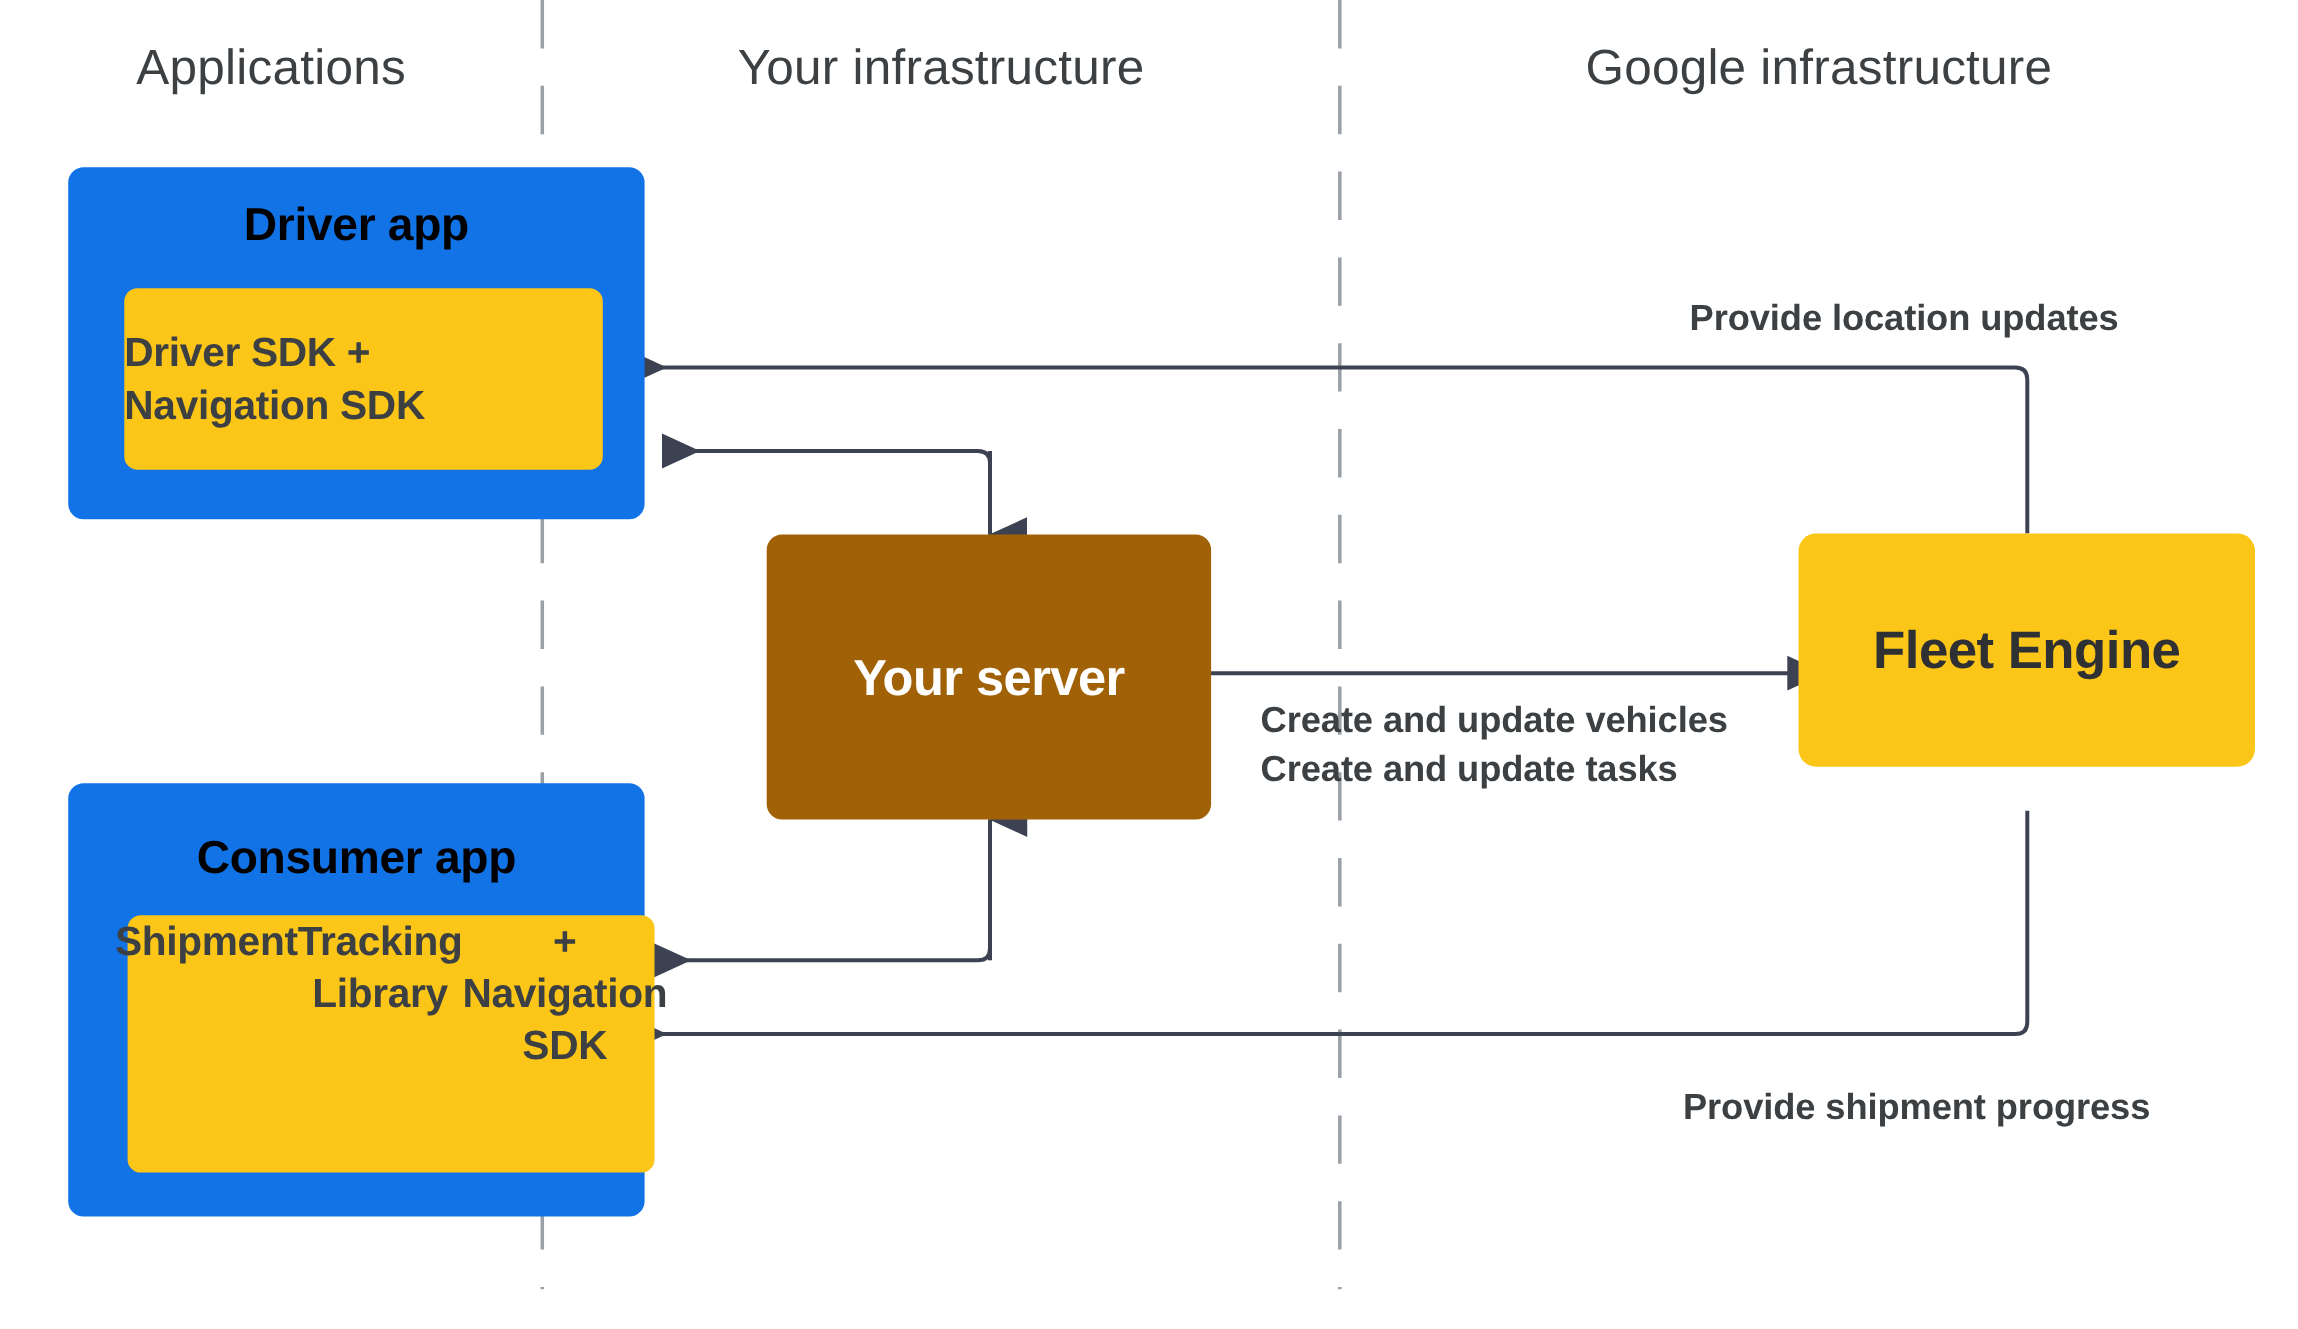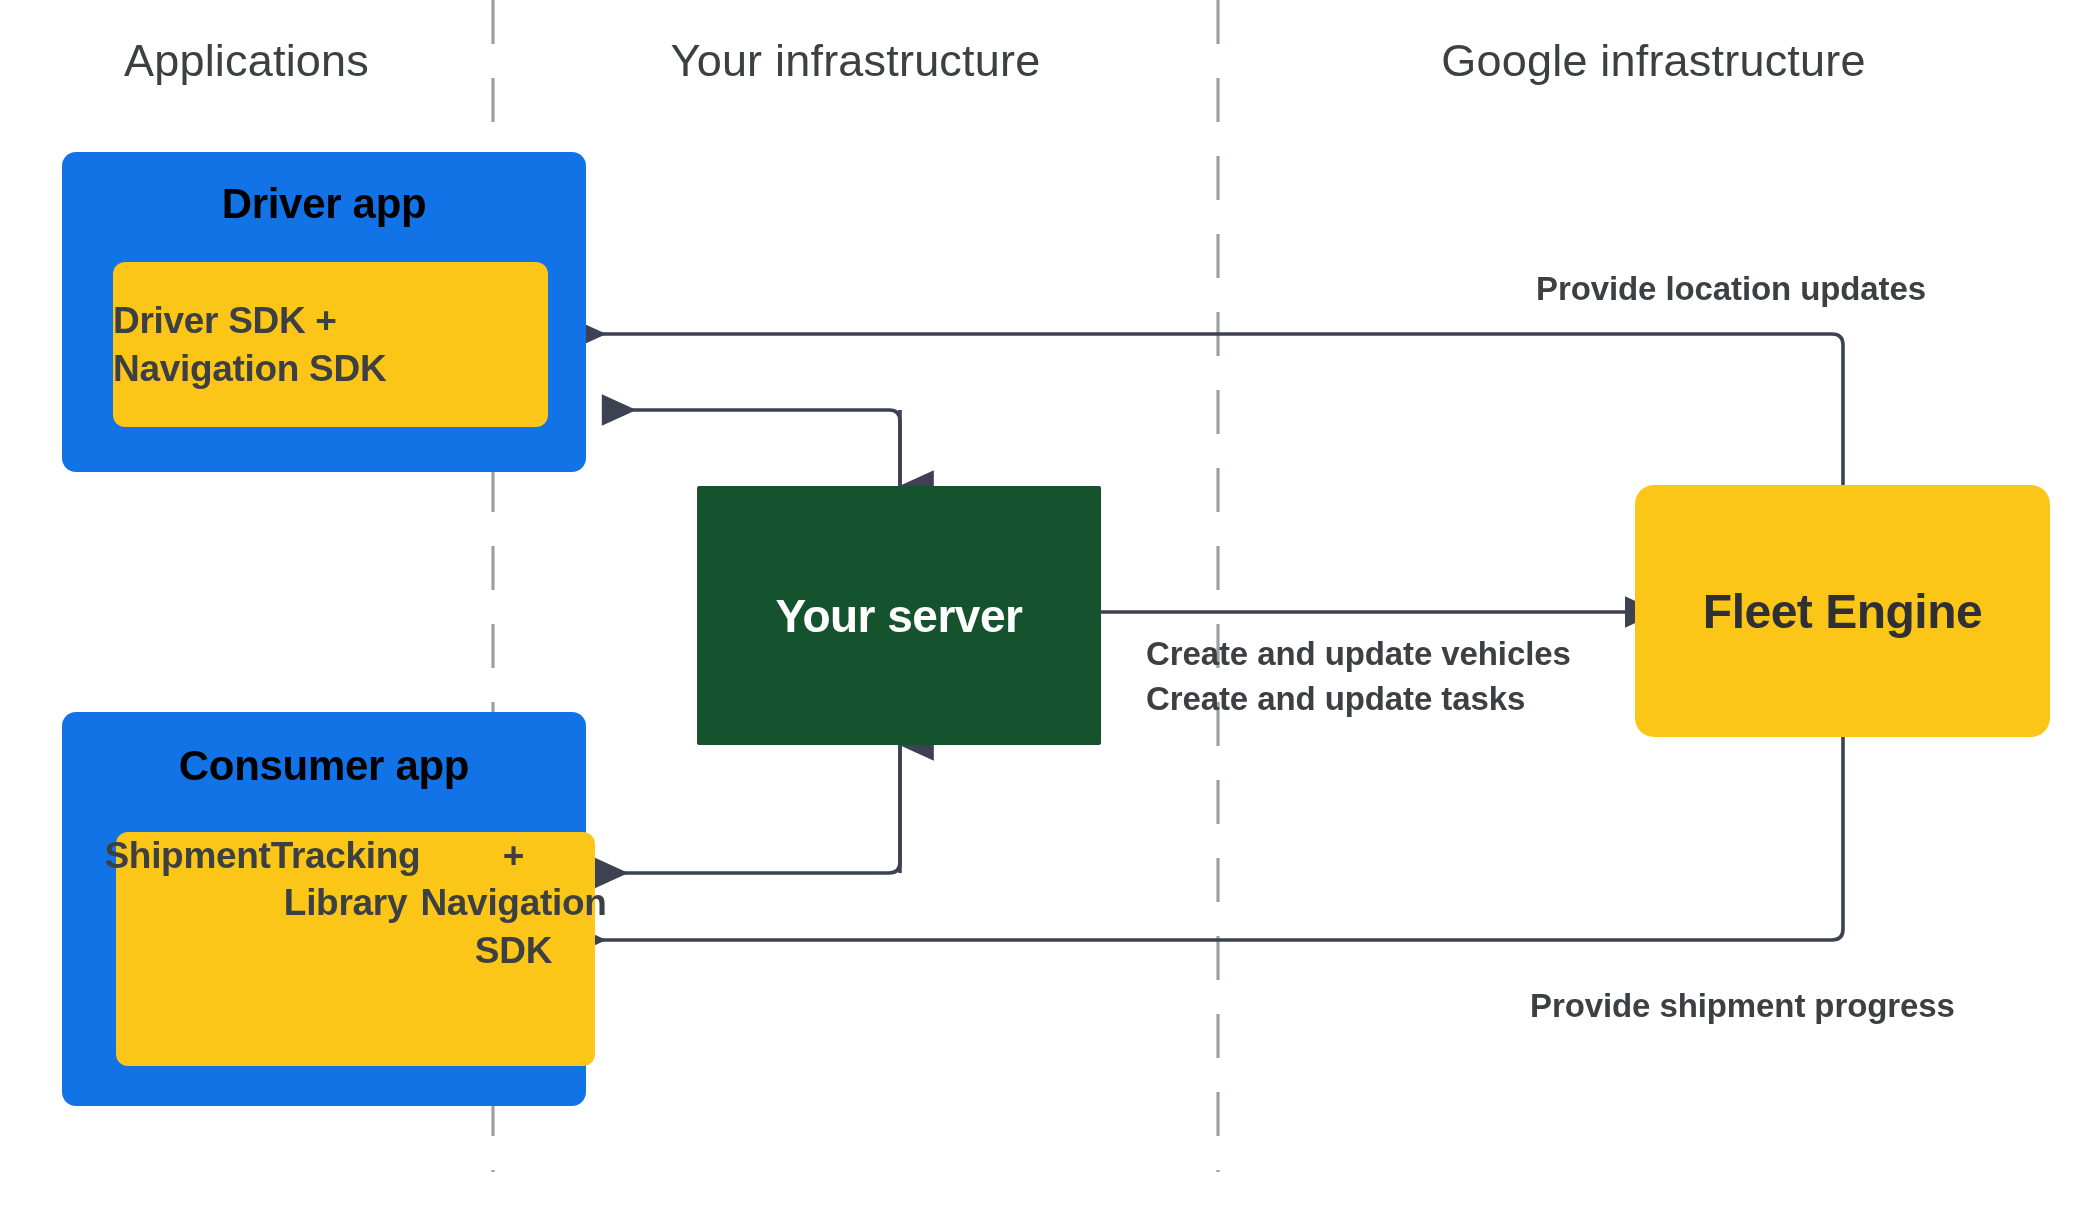--- a/index.html
+++ b/index.html
@@ -60,22 +60,22 @@
     text-align: center;
     color: #3c4043;
     font-size: 37px;
     font-weight: bold;
     line-height: 1.28;
     letter-spacing: -0.3px;
     box-sizing: border-box;
   }
   .server-box {
     position: absolute;
-    background: #14532d;
-    border-radius: 2px;
+    background: #a16207;
+    border-radius: 14px;
     display: flex;
     align-items: center;
     justify-content: center;
     color: #ffffff;
     font-size: 46px;
     font-weight: bold;
     letter-spacing: -0.5px;
     white-space: nowrap;
   }
   .engine-box {
@@ -164,31 +164,31 @@
 
   <div class="app-box" style="left:62px; top:152px; width:524px; height:320px;">
     <div class="app-title" style="top:28px;">Driver app</div>
     <div class="sdk-box" style="left:51px; top:110px; width:435px; height:165px; flex-direction:column;">
       <div>Driver SDK +</div>
       <div>Navigation SDK</div>
     </div>
   </div>
 
   <div class="app-box" style="left:62px; top:712px; width:524px; height:394px;">
-    <div class="app-title" style="top:30px;">Consumer app</div>
+    <div class="app-title" style="top:44px;">Consumer app</div>
     <div class="sdk-box" style="left:54px; top:120px; width:479px; height:234px; ">
       <div>Shipment</div>
       <div>Tracking Library</div>
       <div>+ Navigation SDK</div>
     </div>
   </div>
 
   <div class="server-box" style="left:697px; top:486px; width:404px; height:259px;">Your server</div>
 
-  <div class="engine-box" style="left:1635px; top:485px; width:415px; height:252px;border-radius:19px;">Fleet Engine</div>
+  <div class="engine-box" style="left:1635px; top:485px; width:415px; height:212px;">Fleet Engine</div>
 
   <div class="edge-label" style="left:1536px; top:268px;">Provide location updates</div>
 
   <div class="edge-label" style="left:1146px; top:633px;">Create and update vehicles</div>
 
   <div class="edge-label" style="left:1146px; top:678px;">Create and update tasks</div>
 
   <div class="edge-label" style="left:1530px; top:985px;">Provide shipment progress</div>
 
 </div>

